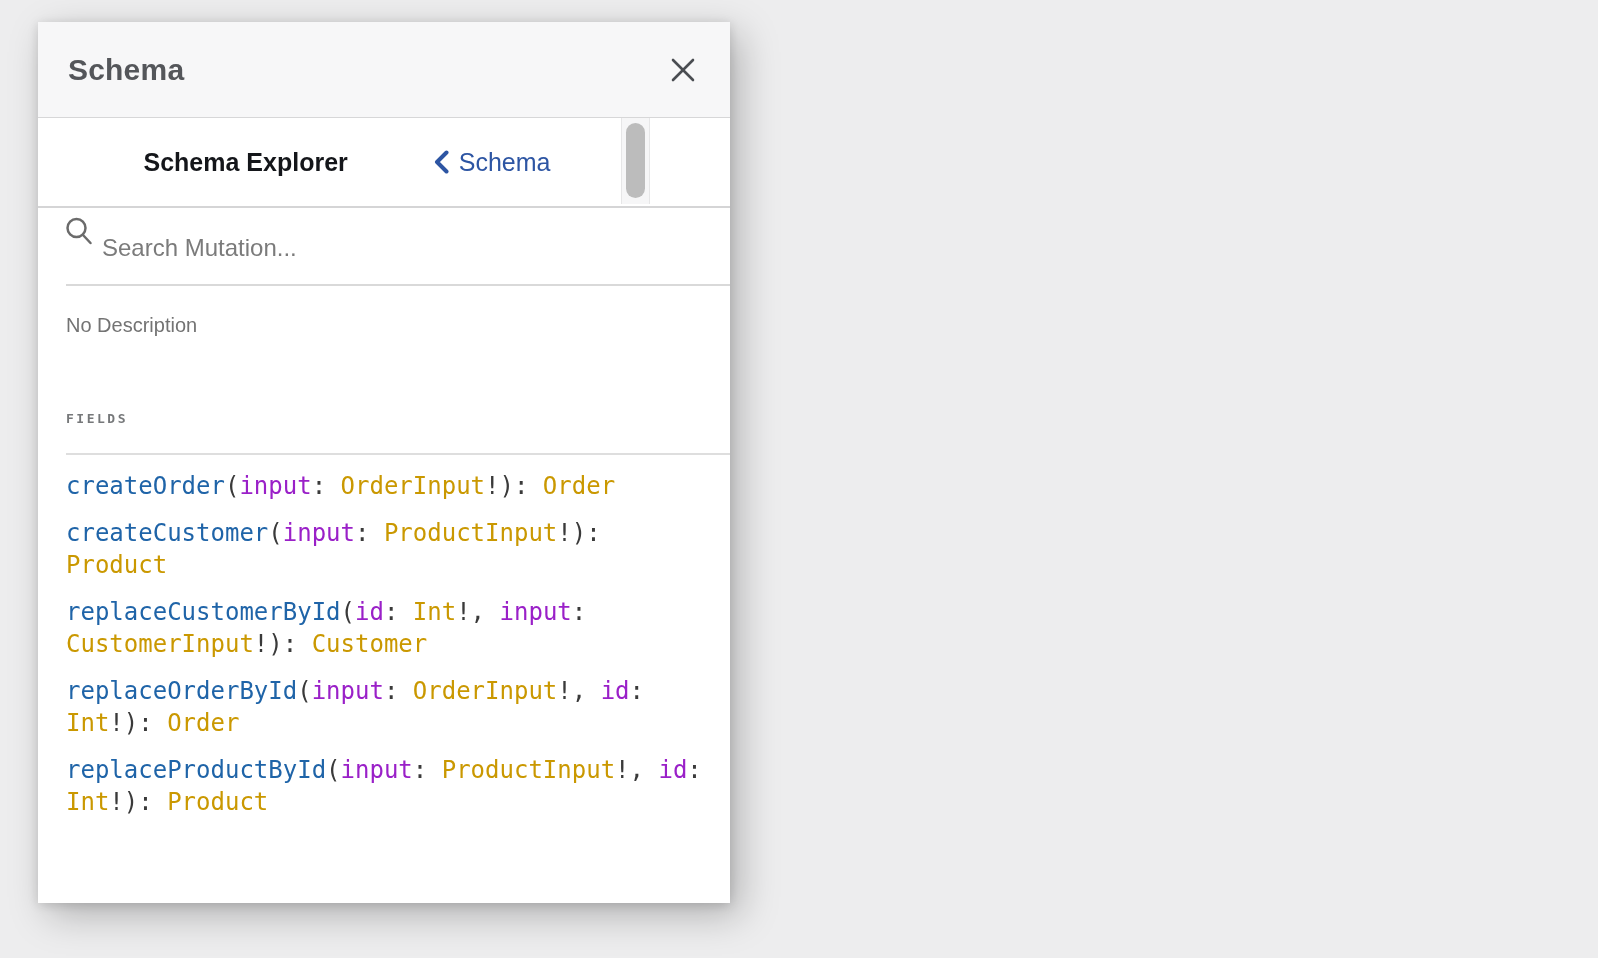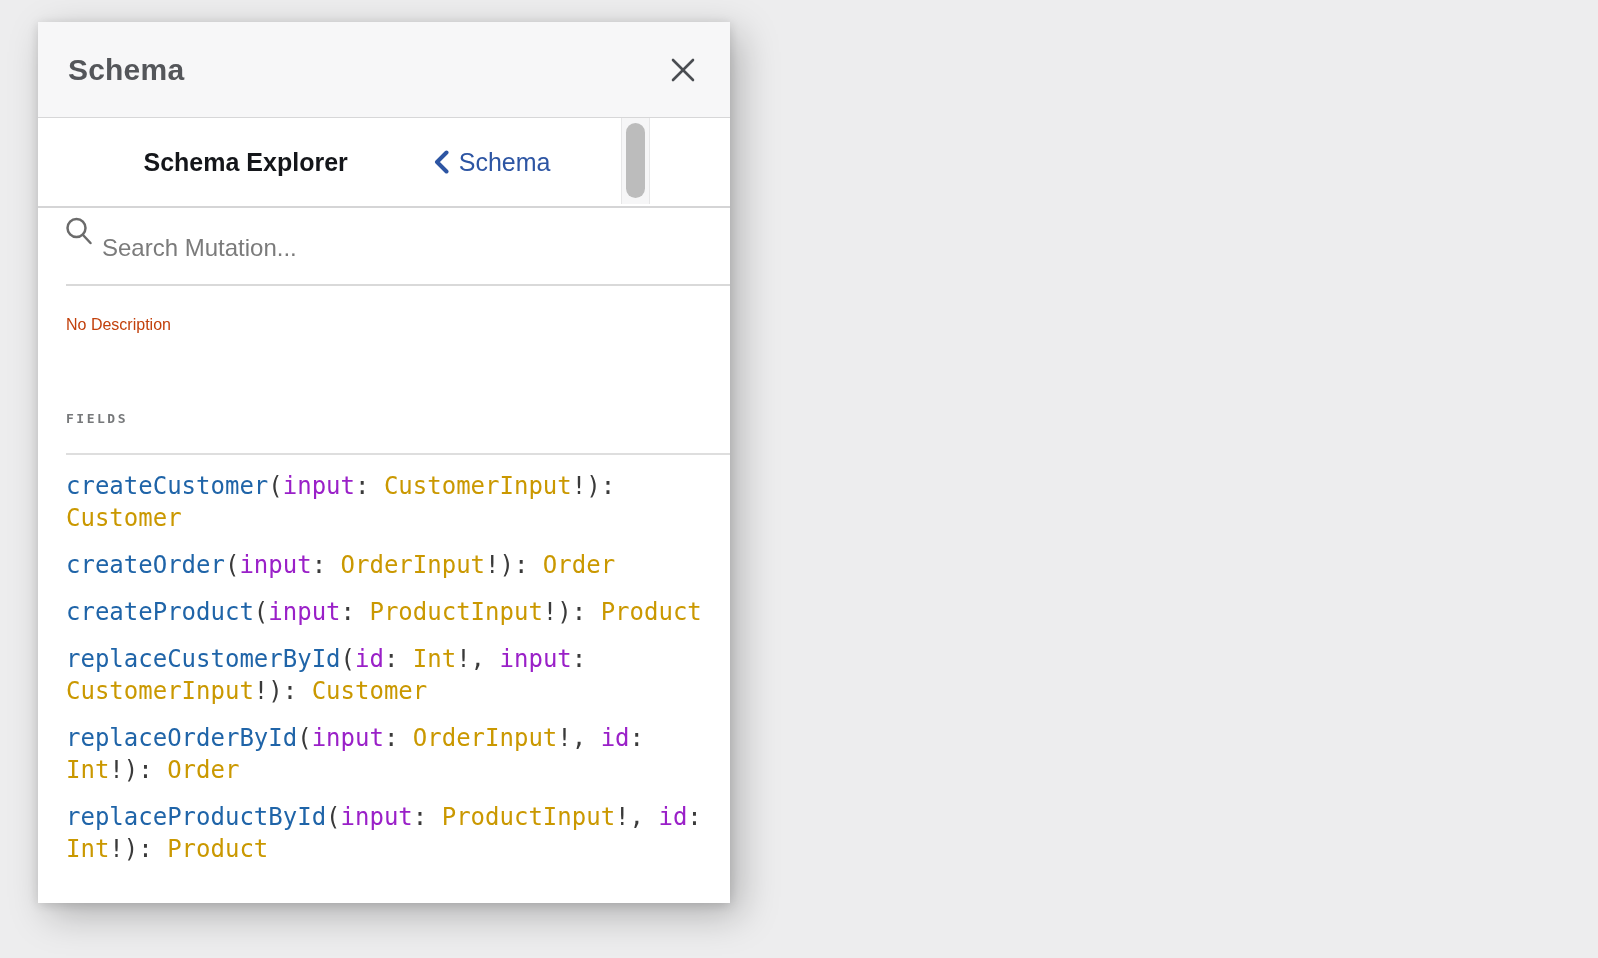--- a/index.html
+++ b/index.html
@@ -96,22 +96,22 @@
     font-family: "Liberation Sans", sans-serif;
     font-size: 24px;
     color: #3A3A3A;
     background: transparent;
   }
   .search-input::placeholder { color: #7B7B7B; opacity: 1; }
 
   
   .description {
     margin: 23px 28px 0 28px;
-    font-size: 16px; line-height: 32px;
-    color: #c2410c;
+    font-size: 20px; line-height: 32px;
+    color: #737373;
   }
   .fields-label {
     margin: 66px 28px 0 28px;
     font-family: "DejaVu Sans Mono", "Liberation Mono", monospace;
     font-size: 13px; line-height: 24px; font-weight: 700;
     letter-spacing: 2.5px;
     color: #76787A;
   }
   .fields-divider {
     margin: 22px 0 0 28px;
@@ -167,22 +167,21 @@
       </span>
       <input class="search-input" type="text" placeholder="Search Mutation..." style="">
     </div>
 
     <div class="description">No Description</div>
 
     <div class="fields-label">FIELDS</div>
     <div class="fields-divider"></div>
 
     <div class="fields" id="fields-list">
-        <div class="field-row"><span class="tk-field">createCustomer</span><span class="tk-punct">(</span><span class="tk-arg">input</span><span class="tk-punct">: </span><span class="tk-type">CustomerInput</span><span class="tk-punct">!): </span><span class="tk-type">Customer</span></div>
         <div class="field-row"><span class="tk-field">createOrder</span><span class="tk-punct">(</span><span class="tk-arg">input</span><span class="tk-punct">: </span><span class="tk-type">OrderInput</span><span class="tk-punct">!): </span><span class="tk-type">Order</span></div>
-        <div class="field-row"><span class="tk-field">createProduct</span><span class="tk-punct">(</span><span class="tk-arg">input</span><span class="tk-punct">: </span><span class="tk-type">ProductInput</span><span class="tk-punct">!): </span><span class="tk-type">Product</span></div>
+        <div class="field-row"><span class="tk-field">createCustomer</span><span class="tk-punct">(</span><span class="tk-arg">input</span><span class="tk-punct">: </span><span class="tk-type">ProductInput</span><span class="tk-punct">!): </span><span class="tk-type">Product</span></div>
         <div class="field-row"><span class="tk-field">replaceCustomerById</span><span class="tk-punct">(</span><span class="tk-arg">id</span><span class="tk-punct">: </span><span class="tk-type">Int</span><span class="tk-punct">!, </span><span class="tk-arg">input</span><span class="tk-punct">: </span><span class="tk-type">CustomerInput</span><span class="tk-punct">!): </span><span class="tk-type">Customer</span></div>
         <div class="field-row"><span class="tk-field">replaceOrderById</span><span class="tk-punct">(</span><span class="tk-arg">input</span><span class="tk-punct">: </span><span class="tk-type">OrderInput</span><span class="tk-punct">!, </span><span class="tk-arg">id</span><span class="tk-punct">: </span><span class="tk-type">Int</span><span class="tk-punct">!): </span><span class="tk-type">Order</span></div>
         <div class="field-row"><span class="tk-field">replaceProductById</span><span class="tk-punct">(</span><span class="tk-arg">input</span><span class="tk-punct">: </span><span class="tk-type">ProductInput</span><span class="tk-punct">!, </span><span class="tk-arg">id</span><span class="tk-punct">: </span><span class="tk-type">Int</span><span class="tk-punct">!): </span><span class="tk-type">Product</span></div>
       </div>
 
   </div>
 </div>
 
 </body></html>

